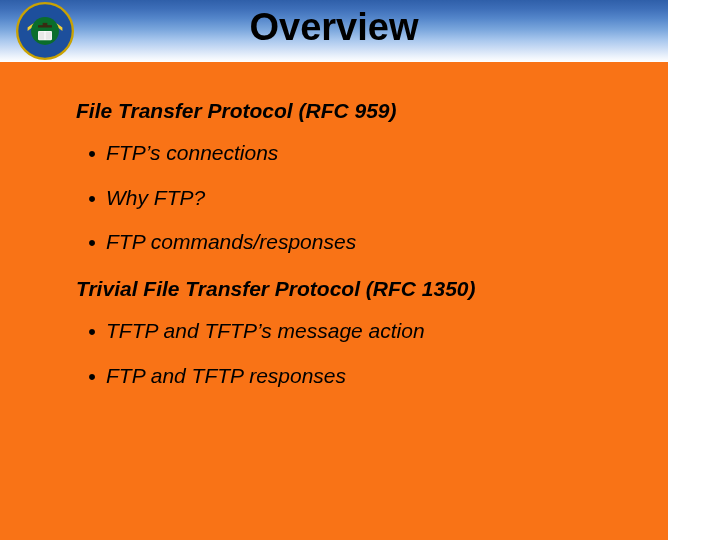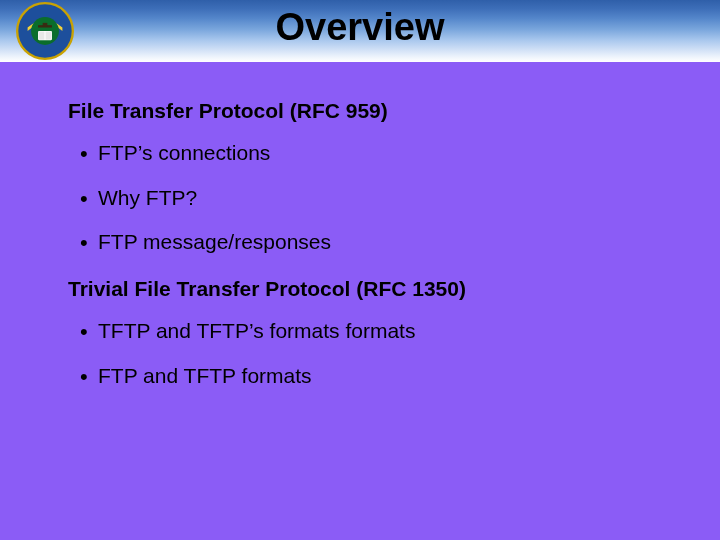--- a/index.html
+++ b/index.html
@@ -1,35 +1,35 @@
 <!DOCTYPE html>
 <html><head>
 <meta charset="utf-8">
 <style>
   * { margin: 0; padding: 0; box-sizing: border-box; }
   html, body { width: 720px; height: 540px; font-family: Verdana, Geneva, sans-serif; background: #fff; color: #000; }
-  .slide { width: 720px; height: 540px; position: relative; background: #8b5cf6; }
+  .slide { width: 668px; height: 540px; position: relative; background: #f97316; }
   .header-band {
     position: absolute; top: 0; left: 0; right: 0; height: 62px;
     background: linear-gradient(to bottom,
       #2f5fa9 0%, #3d6eb8 14%, #5587cb 30%, #7ba7dd 48%,
       #a7c6ed 64%, #d0e0f6 80%, #eef4fc 92%, #ffffff 100%);
   }
   .title {
     position: absolute; top: 6px; left: 0; right: 0; text-align: center;
     font-size: 38px; font-weight: 700; color: #000;
     font-family: Verdana, Geneva, sans-serif;
   }
   .seal {
     position: absolute; top: 2px; left: 16px; width: 58px; height: 58px;
   }
   .seal svg { width: 58px; height: 58px; display: block; }
   .content {
-    position: absolute; top: 92px; left: 68px; right: 40px;
-    font-size: 21px; line-height: 1.25;
+    position: absolute; top: 92px; left: 76px; right: 40px;
+    font-size: 21px; line-height: 1.25; font-style: italic;
   }
   .heading { font-weight: 700; margin-top: 6px; margin-bottom: 16px; }
   .heading.first { margin-top: 6px; }
   .heading.second { margin-top: 21px; }
   .bullets { list-style: none; padding-left: 30px; }
   .bullets li { position: relative; margin-bottom: 18px; font-weight: 400; }
   .bullets li::before { content: "•"; position: absolute; left: -18px; top: 0; font-size: 22px; }
 </style>
 </head>
 <body>
@@ -50,21 +50,21 @@
     </svg>
   </div>
 
   <div class="title">Overview</div>
 
   <div class="content">
     <div class="heading first">File Transfer Protocol (RFC 959)</div>
     <ul class="bullets">
       <li>FTP’s connections</li>
       <li>Why FTP?</li>
-      <li>FTP message/responses</li>
+      <li>FTP commands/responses</li>
     </ul>
     <div class="heading second">Trivial File Transfer Protocol (RFC 1350)</div>
     <ul class="bullets">
-      <li>TFTP and TFTP’s formats formats</li>
-      <li>FTP and TFTP formats</li>
+      <li>TFTP and TFTP’s message action</li>
+      <li>FTP and TFTP responses</li>
     </ul>
   </div>
 </div>
 
 </body></html>

